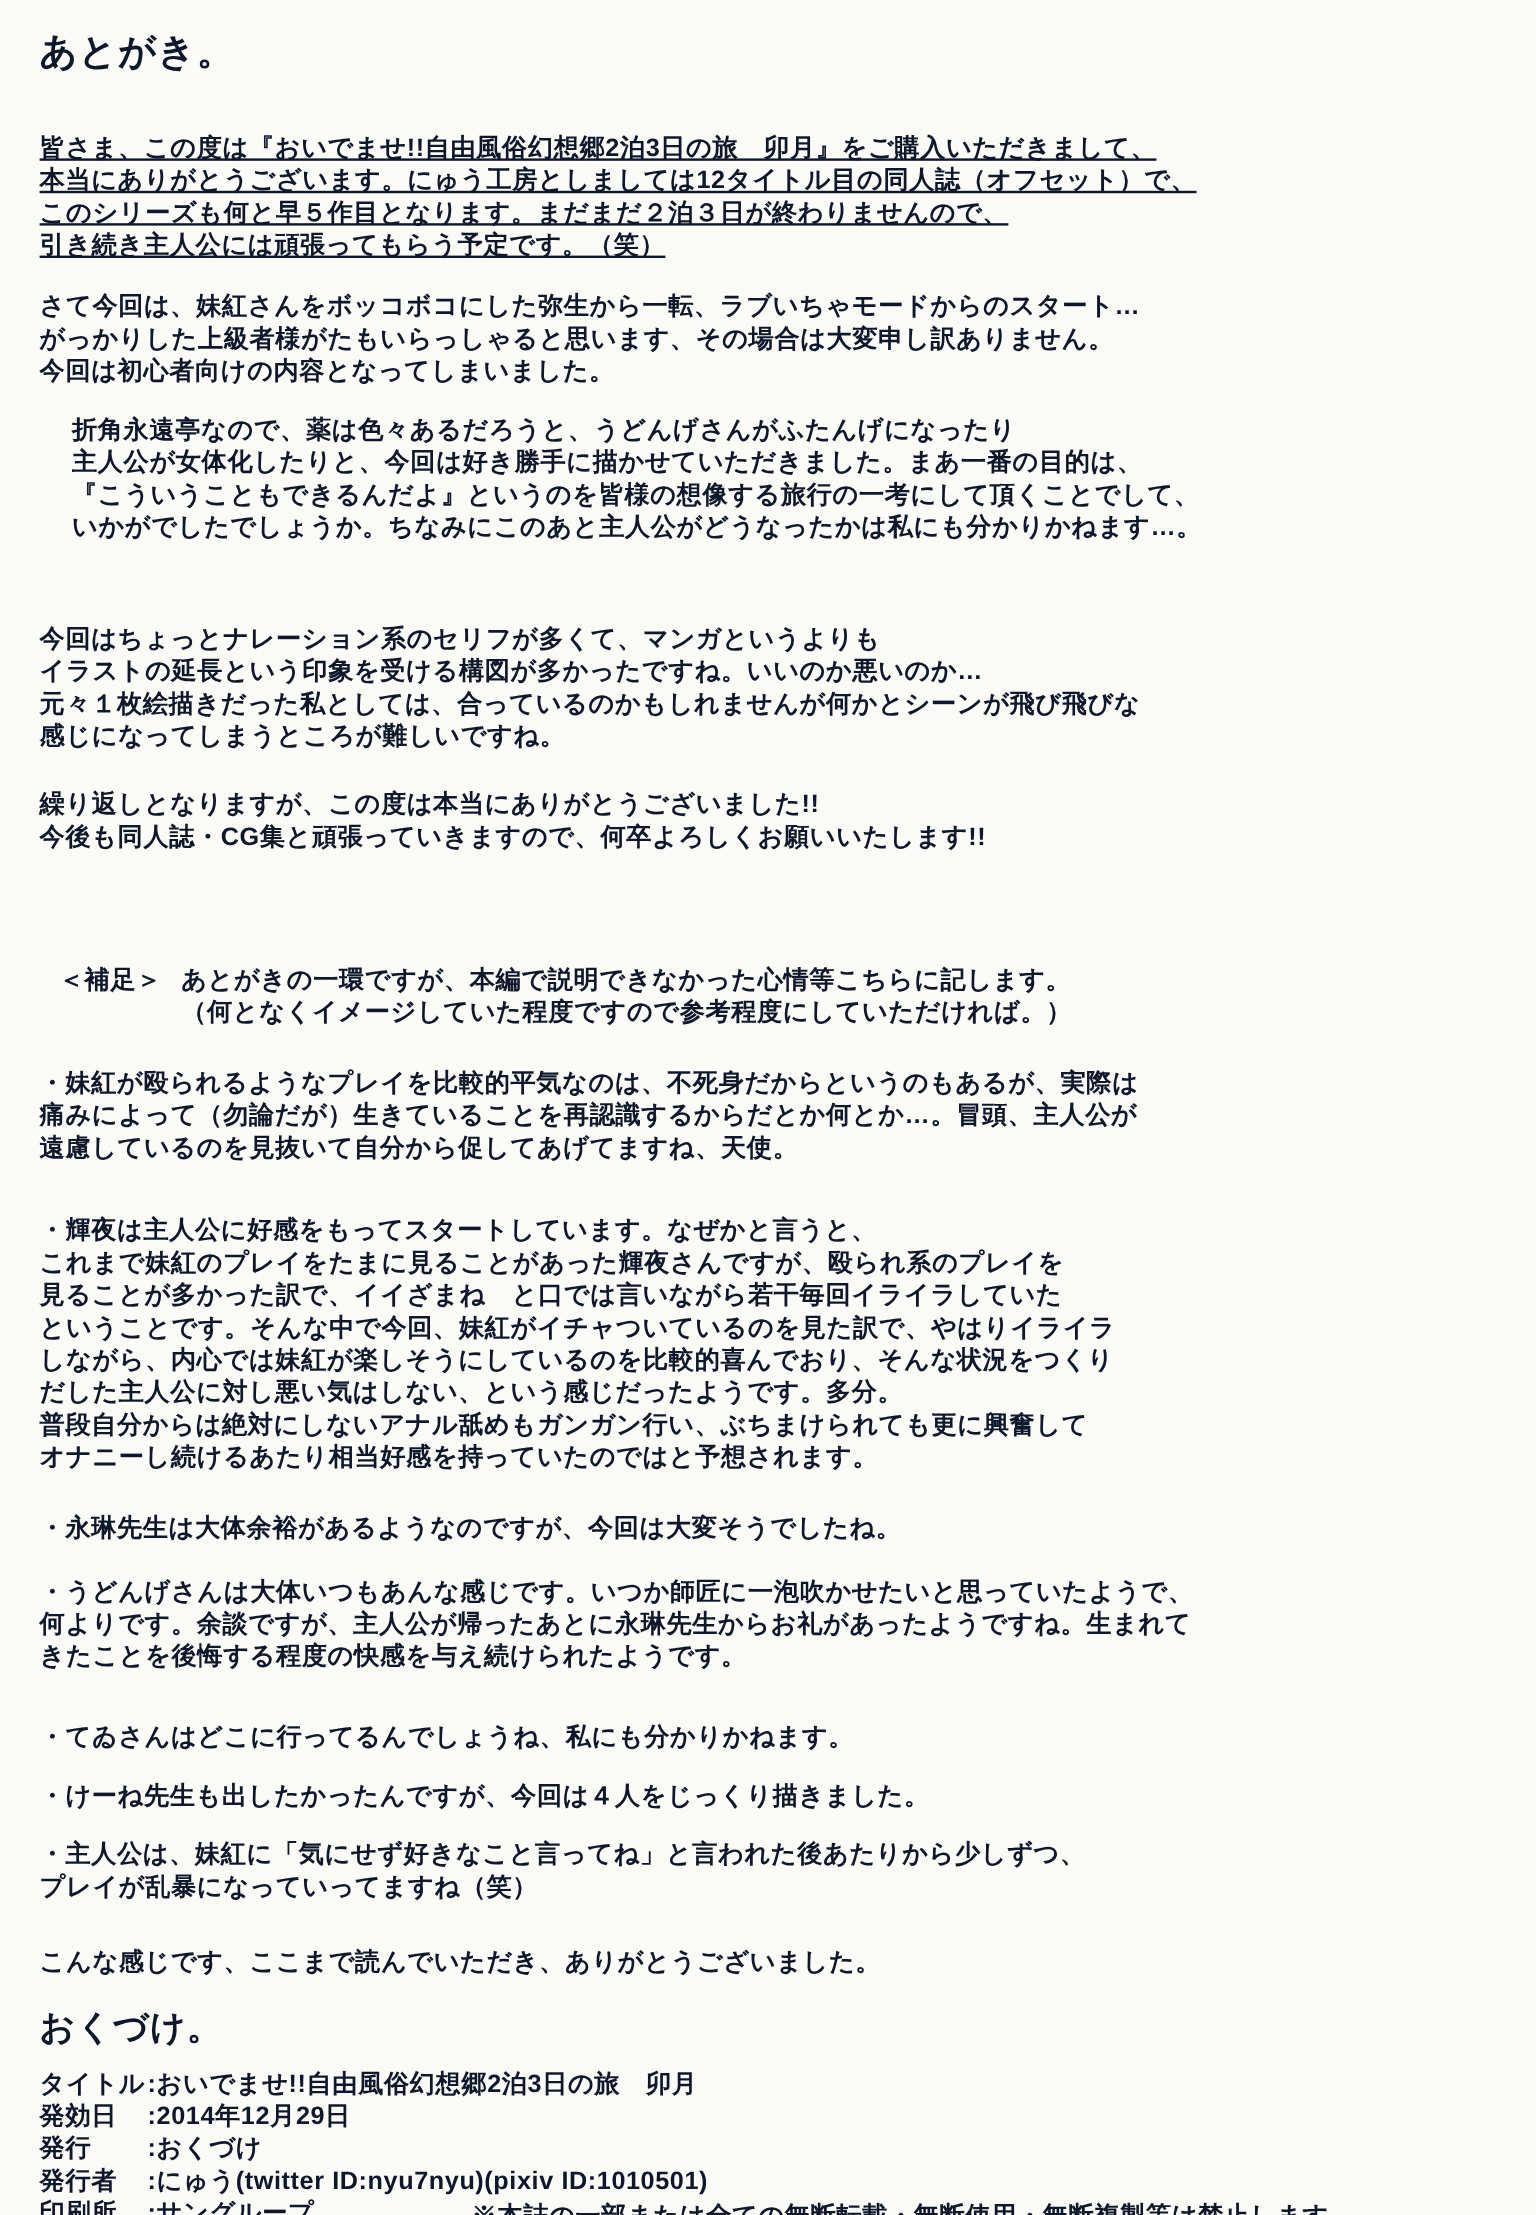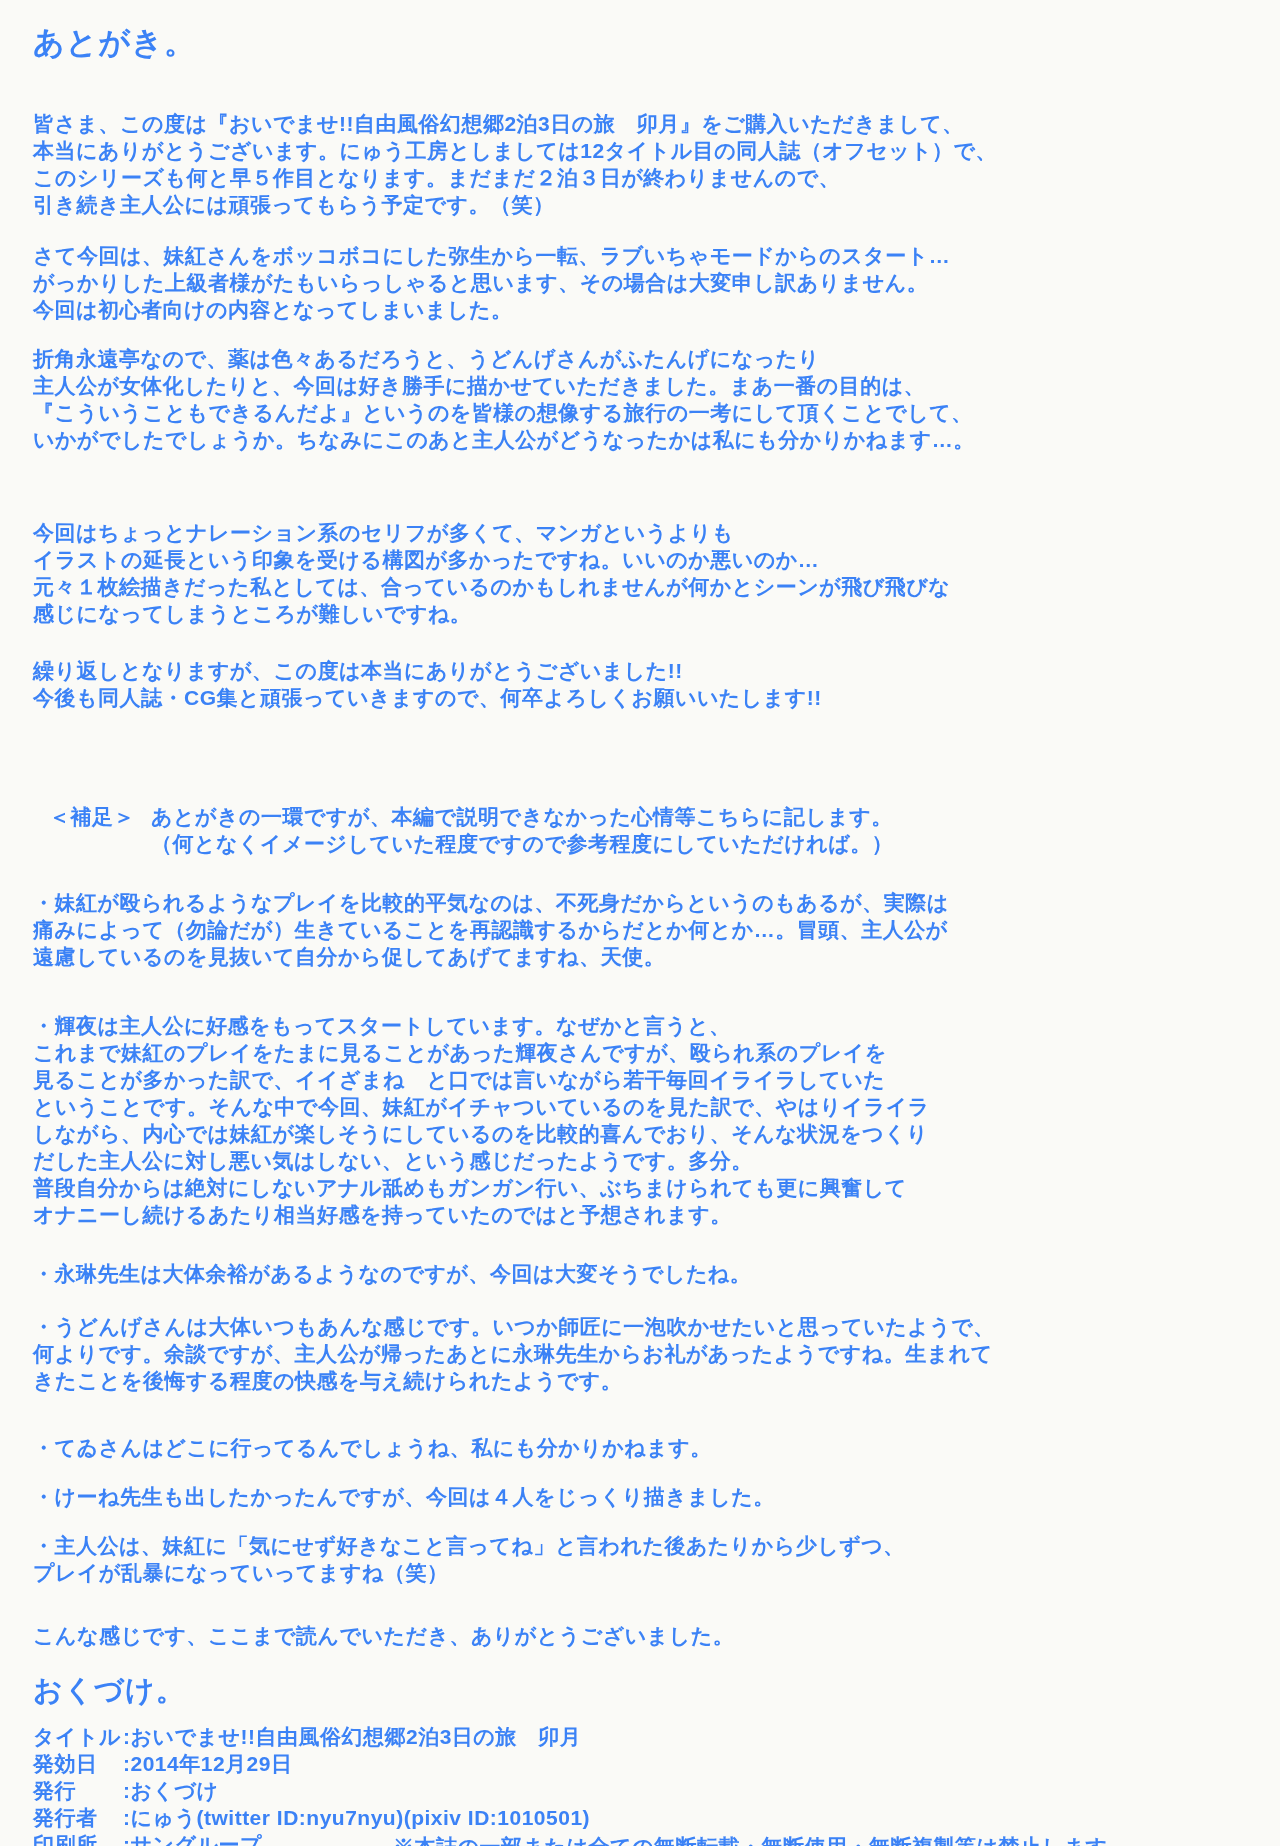--- a/index.html
+++ b/index.html
@@ -9,40 +9,40 @@
   }
   .page {
     position: relative;
     width: 1280px;
     height: 1846px;
     margin: 0 auto;
     background: #fafaf7;
     overflow: hidden;
     font-family: "Liberation Sans", sans-serif;
     font-weight: 700;
-    color: #3b82f6;
+    color: #0f172a;
     box-sizing: border-box;
     padding: 26px 18px 0 33px;
   }
   .page-title {
     font-size: 31px;
     line-height: 1.1;
     margin: 0;
     letter-spacing: 1px;
   }
   .para {
     white-space: pre-line;
     font-size: 21px;
     line-height: 27px;
     margin: 0;
     letter-spacing: 0.5px;
   }
-  .p1 { margin-top: 50px; }
+  .p1 { margin-top: 50px; text-decoration: underline; }
   .p2 { margin-top: 24px; }
-  .p3 { margin-top: 22px; }
+  .p3 { margin-top: 22px; margin-left: 27px; }
   .p4 { margin-top: 66px; }
   .p5 { margin-top: 30px; }
 
   .supplement {
     display: flex;
     margin-top: 92px;
     align-items: flex-start;
   }
   .sup-label {
     flex: 0 0 118px;

